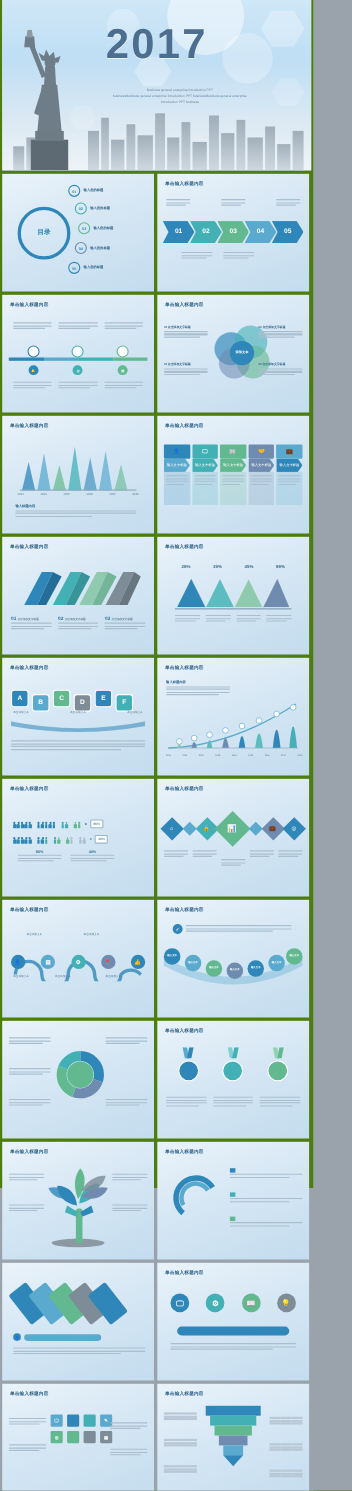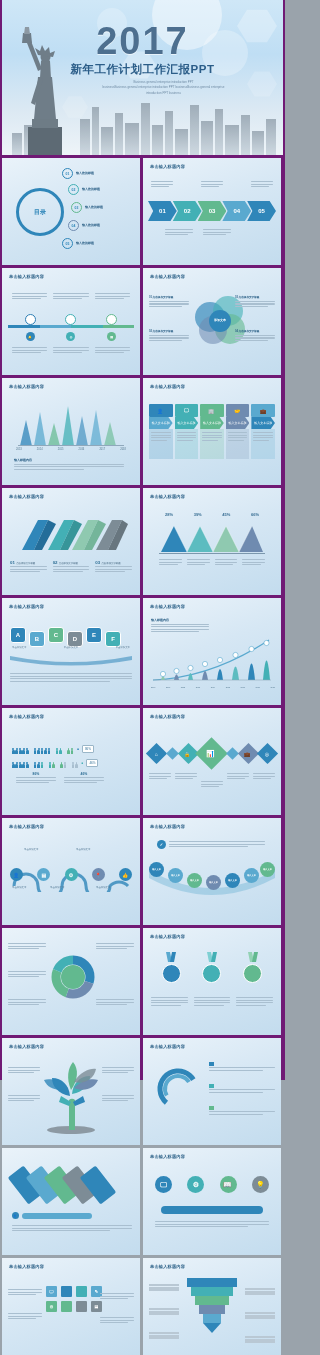--- a/index.html
+++ b/index.html
@@ -1,17 +1,17 @@
 <!DOCTYPE html>
 <html><head>
 <meta charset="utf-8">
 <style>
   html,body{margin:0;padding:0;background:#9aa3ab;}
   body{width:285px;height:1355px;font-family:"Liberation Sans",sans-serif;overflow:hidden;}
-  #sheet{width:285px;height:1080px;position:relative;background:#701a75;}
+  #sheet{width:285px;height:1080px;position:relative;background:#4d7c0f;}
 
   .row{display:flex;gap:3px;padding:0 2px;box-sizing:border-box;}
   .slide{position:relative;overflow:hidden;background:linear-gradient(160deg,#eaf3fa 0%,#d6e7f4 45%,#c3dcee 100%);}
   .slide.half{width:138px;height:107px;margin-bottom:3px;}
   .hero{width:281px;height:155px;margin:0 2px 3px 2px;}
 
   
   .hero-bg{position:absolute;inset:0;background:linear-gradient(180deg,#cfe7f7 0%,#bfdef4 35%,#dce9f3 72%,#eef4f8 100%);}
   .bokeh{position:absolute;border-radius:50%;background:rgba(255,255,255,.45);}
   .hex{position:absolute;background:rgba(255,255,255,.28);clip-path:polygon(25% 5%,75% 5%,100% 50%,75% 95%,25% 95%,0 50%);}
@@ -114,21 +114,20 @@
         <circle cx="31.5" cy="30" r="5"></circle>
         <path d="M24 28 l-3 -7 l5 3 l2 -6 l3 6 l4 -4 l1 6 l5 -2 l-2 6 Z"></path>
         <path d="M25 50 l-8 26 l4 2 l8 -26 Z"></path>
         <path d="M24 44 L13 16 l4 -2 l11 28 Z"></path>
         <path d="M9 6 l8 0 l1 10 l-10 0 Z"></path>
         <path d="M11 0 l4 0 l1 7 l-6 0 Z" fill="#8d99a3"></path>
       </g>
     </svg>
 
     <div class="hero-year">2017</div>
-    <div class="hero-title">新年工作计划工作汇报PPT</div>
     <div class="hero-sub">
       <div>Business general enterprise introduction PPT</div>
       <div>businessBusiness general enterprise introduction PPT businessBusiness general enterprise</div>
       <div>introduction PPT business</div>
     </div>
   </div>
 
   <div class="row">
 
     <div class="slide half">

